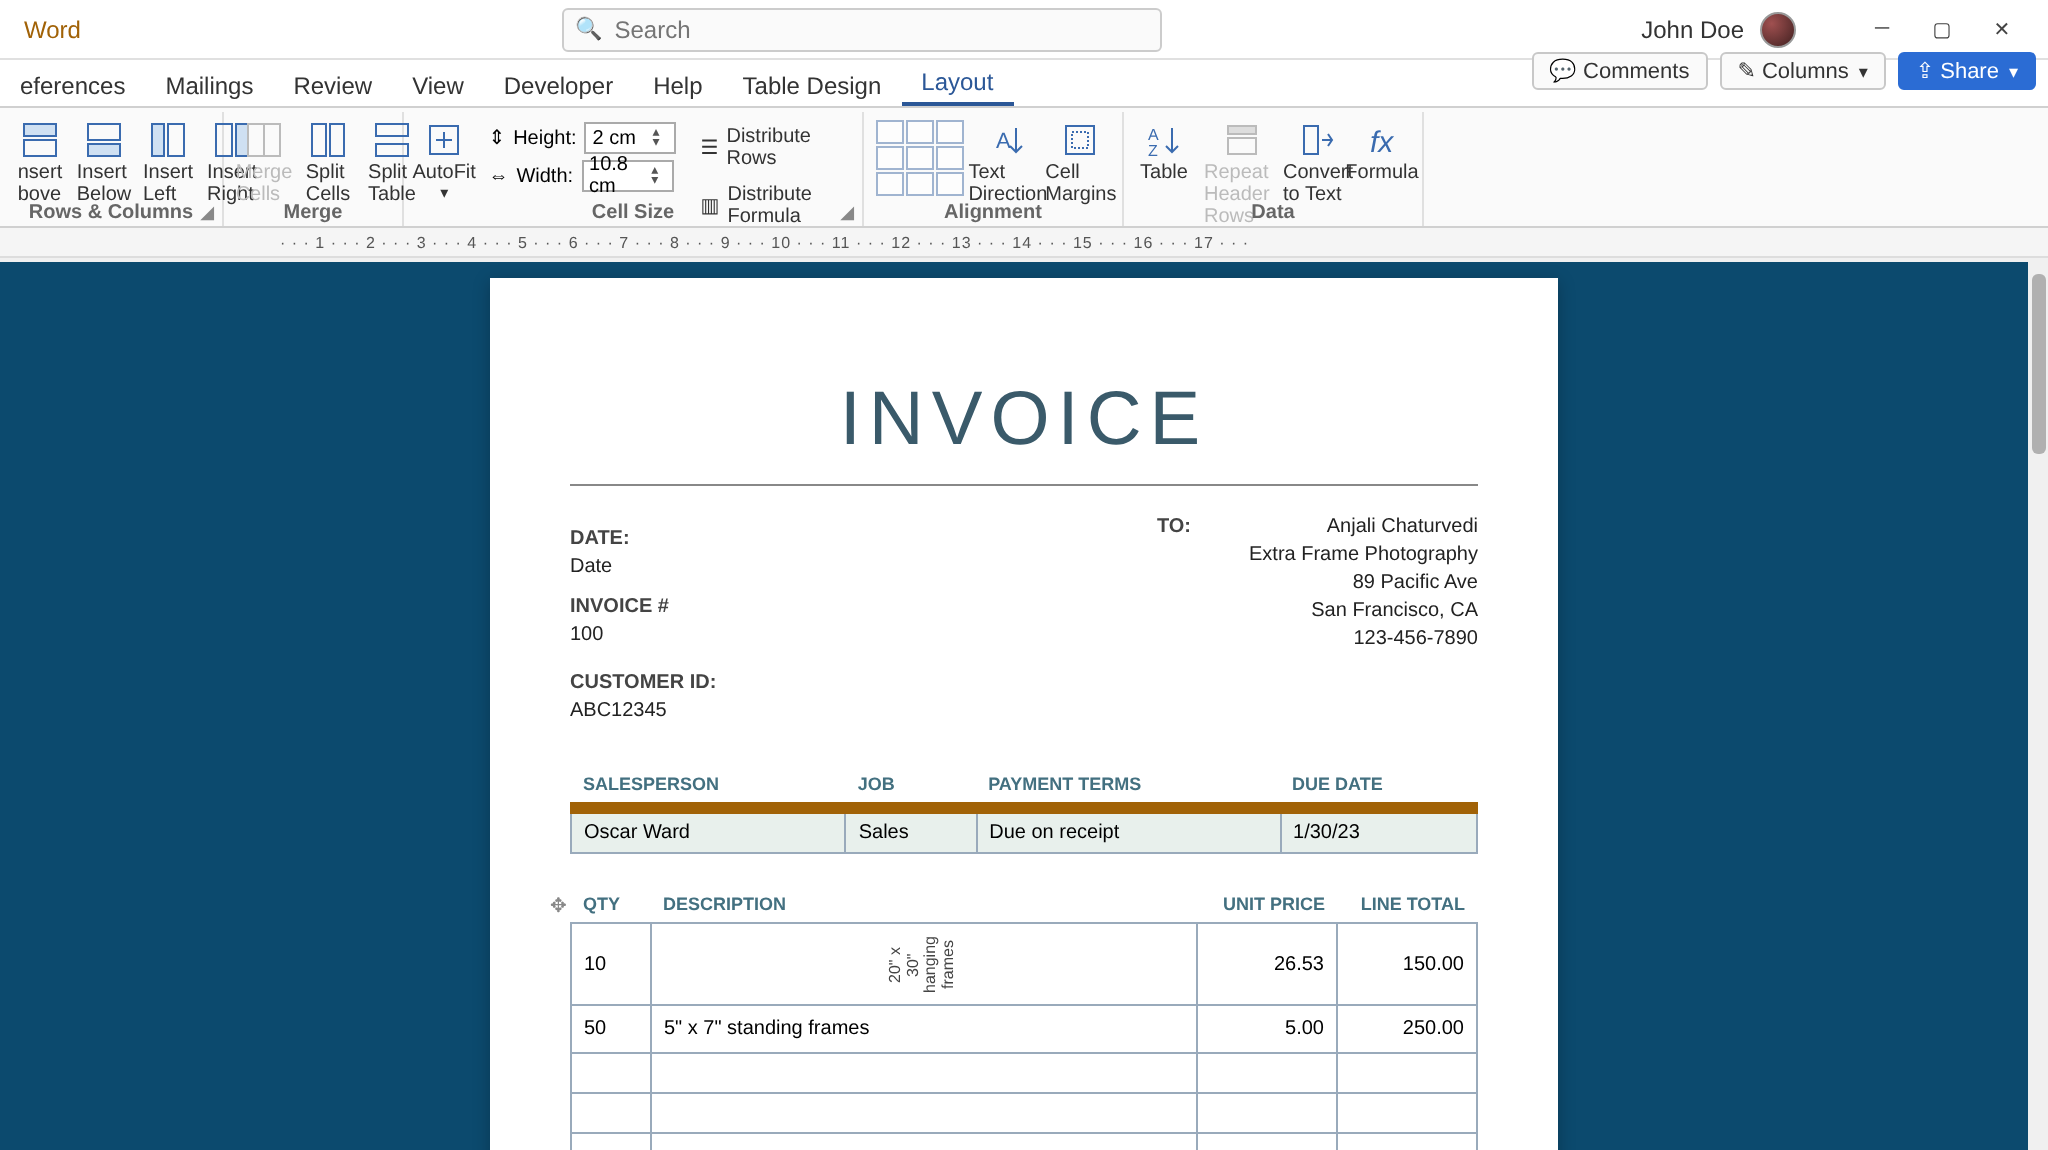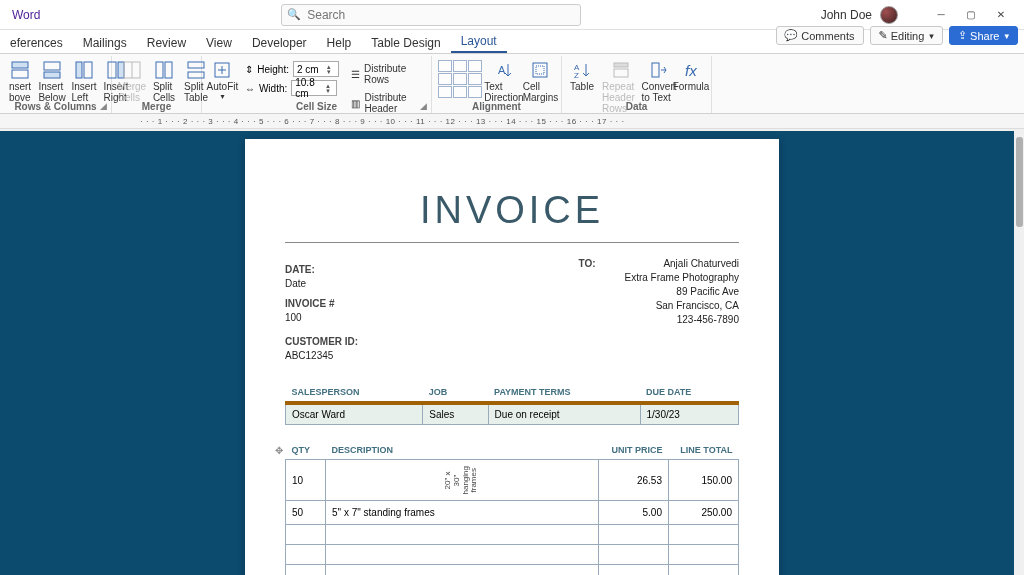--- a/index.html
+++ b/index.html
@@ -1,19 +1,19 @@
 <!DOCTYPE html>
 <html><head>
 <meta charset="utf-8">
 <style>
 * { box-sizing: border-box; margin: 0; padding: 0; font-family: "Segoe UI", Arial, sans-serif; }
 body { background: #f0f0f0; overflow: hidden; width: 1024px; height: 575px; position: relative; }
 
 .titlebar { height: 30px; background: #fff; display: flex; align-items: center; padding: 0 8px; border-bottom: 1px solid #e0e0e0; }
-.titlebar .app-title { font-size: 12px; color: #4c1d95; flex: 0 0 auto; margin-left: 4px; }
+.titlebar .app-title { font-size: 12px; color: #a16207; flex: 0 0 auto; margin-left: 4px; }
 .titlebar .spacer { flex: 1; display:flex; justify-content:center; }
 .searchbox { width: 300px; height: 22px; border: 1px solid #ccc; border-radius: 3px; background:#fafafa; display:flex; align-items:center; padding: 0 6px; }
 .searchbox .sicon { font-size: 11px; color:#666; margin-right:6px; }
 .searchbox input { border:none; background:transparent; outline:none; font-size:12px; width:100%; color:#666; }
 .titlebar .user { display:flex; align-items:center; gap:8px; font-size:12px; color:#333; }
 .avatar { width:18px; height:18px; border-radius:50%; background: radial-gradient(circle at 30% 30%, #a05050, #402020); border:1px solid #999; }
 .win-controls { display:flex; gap:0; margin-left:20px; }
 .win-btn { width:30px; height:20px; display:flex; align-items:center; justify-content:center; font-size:10px; color:#444; cursor:pointer; }
 
 .tabbar { height: 24px; background:#fff; display:flex; align-items:flex-end; padding: 0 0 0 0; border-bottom:1px solid #d0d0d0; position:relative; }
@@ -48,21 +48,21 @@
 .page { width:534px; min-height: 700px; background:#fff; margin: 8px auto 30px; box-shadow: 0 2px 8px rgba(0,0,0,0.25); padding: 50px 40px 20px 40px; position:relative; }
 .doc-title { font-size:38px; letter-spacing:4px; color:#3a5a6a; text-align:center; font-weight:300; font-family: "Segoe UI Light", "Segoe UI", sans-serif; }
 .hr { border:none; border-top:1px solid #888; margin:10px 0 14px; }
 .info-row { display:flex; justify-content:space-between; font-size:10px; color:#333; }
 .info-left { line-height:1.4; }
 .info-right { text-align:right; line-height:1.4; }
 .field-label { font-weight:600; color:#444; font-size:10px; margin-top:6px; }
 .field-val { font-size:10px; color:#222; }
 
 .tbl { width:100%; border-collapse:collapse; margin-top:20px; font-size:10px; }
-.tbl th { text-align:left; font-size:9px; font-weight:600; color:#437080; padding:4px 6px; border-bottom:4px solid #a16207; }
+.tbl th { text-align:left; font-size:9px; font-weight:600; color:#437080; padding:4px 6px; border-bottom:6px solid #a16207; }
 .tbl td { padding:4px 6px; border:1px solid #9ab; }
 .tbl .shaded { background:#e8f0ec; }
 
 .tbl2 { width:100%; border-collapse:collapse; margin-top:16px; font-size:10px; }
 .tbl2 th { text-align:left; font-size:9px; font-weight:600; color:#437080; padding:4px 6px; border-bottom:1px solid #9ab; }
 .tbl2 th.right, .tbl2 td.right { text-align:right; }
 .tbl2 td { padding:6px 6px; border:1px solid #9ab; height:20px; }
 .row-marker { position:absolute; left:-10px; font-size:10px; color:#888; }
 .rotated { writing-mode: vertical-rl; transform: rotate(180deg); font-size:8px; color:#444; text-align:center; margin:0 auto; display:block; line-height:1.1; }
 .scrollbar { position:absolute; right:0; top:131px; bottom:0; width:10px; background:#f0f0f0; }
@@ -95,21 +95,21 @@
   <span class="tab">eferences</span>
   <span class="tab">Mailings</span>
   <span class="tab">Review</span>
   <span class="tab">View</span>
   <span class="tab">Developer</span>
   <span class="tab">Help</span>
   <span class="tab">Table Design</span>
   <span class="tab active">Layout</span>
   <div class="right-pills">
     <span class="pill">💬 <span>Comments</span></span>
-    <span class="pill caret-down">✎ <span>Editing</span></span>
+    <span class="pill caret-down">✎ <span>Columns</span></span>
     <span class="pill share caret-down">⇪ <span>Share</span></span>
   </div>
 </div>
 
 <div class="ribbon">
 
   <div class="rgroup" style="width:112px;">
     <div class="rbtns">
       <div class="rbtn">
           <span class="ricon">
@@ -228,21 +228,21 @@
             </span>
         </div>
       </div>
       <div class="dist-col">
         <span class="dist-btn">
             <span>☰</span>
             <span>Distribute Rows</span>
           </span>
         <span class="dist-btn">
             <span>▥</span>
-            <span>Distribute Header</span>
+            <span>Distribute Formula</span>
           </span>
       </div>
     </div>
     <span class="label">Cell Size</span>
     <span class="launcher">◢</span>
   </div>
 
   <div class="rgroup" style="width:130px;">
     <div class="rbtns" style="gap:6px;">
       <div class="align-grid">

